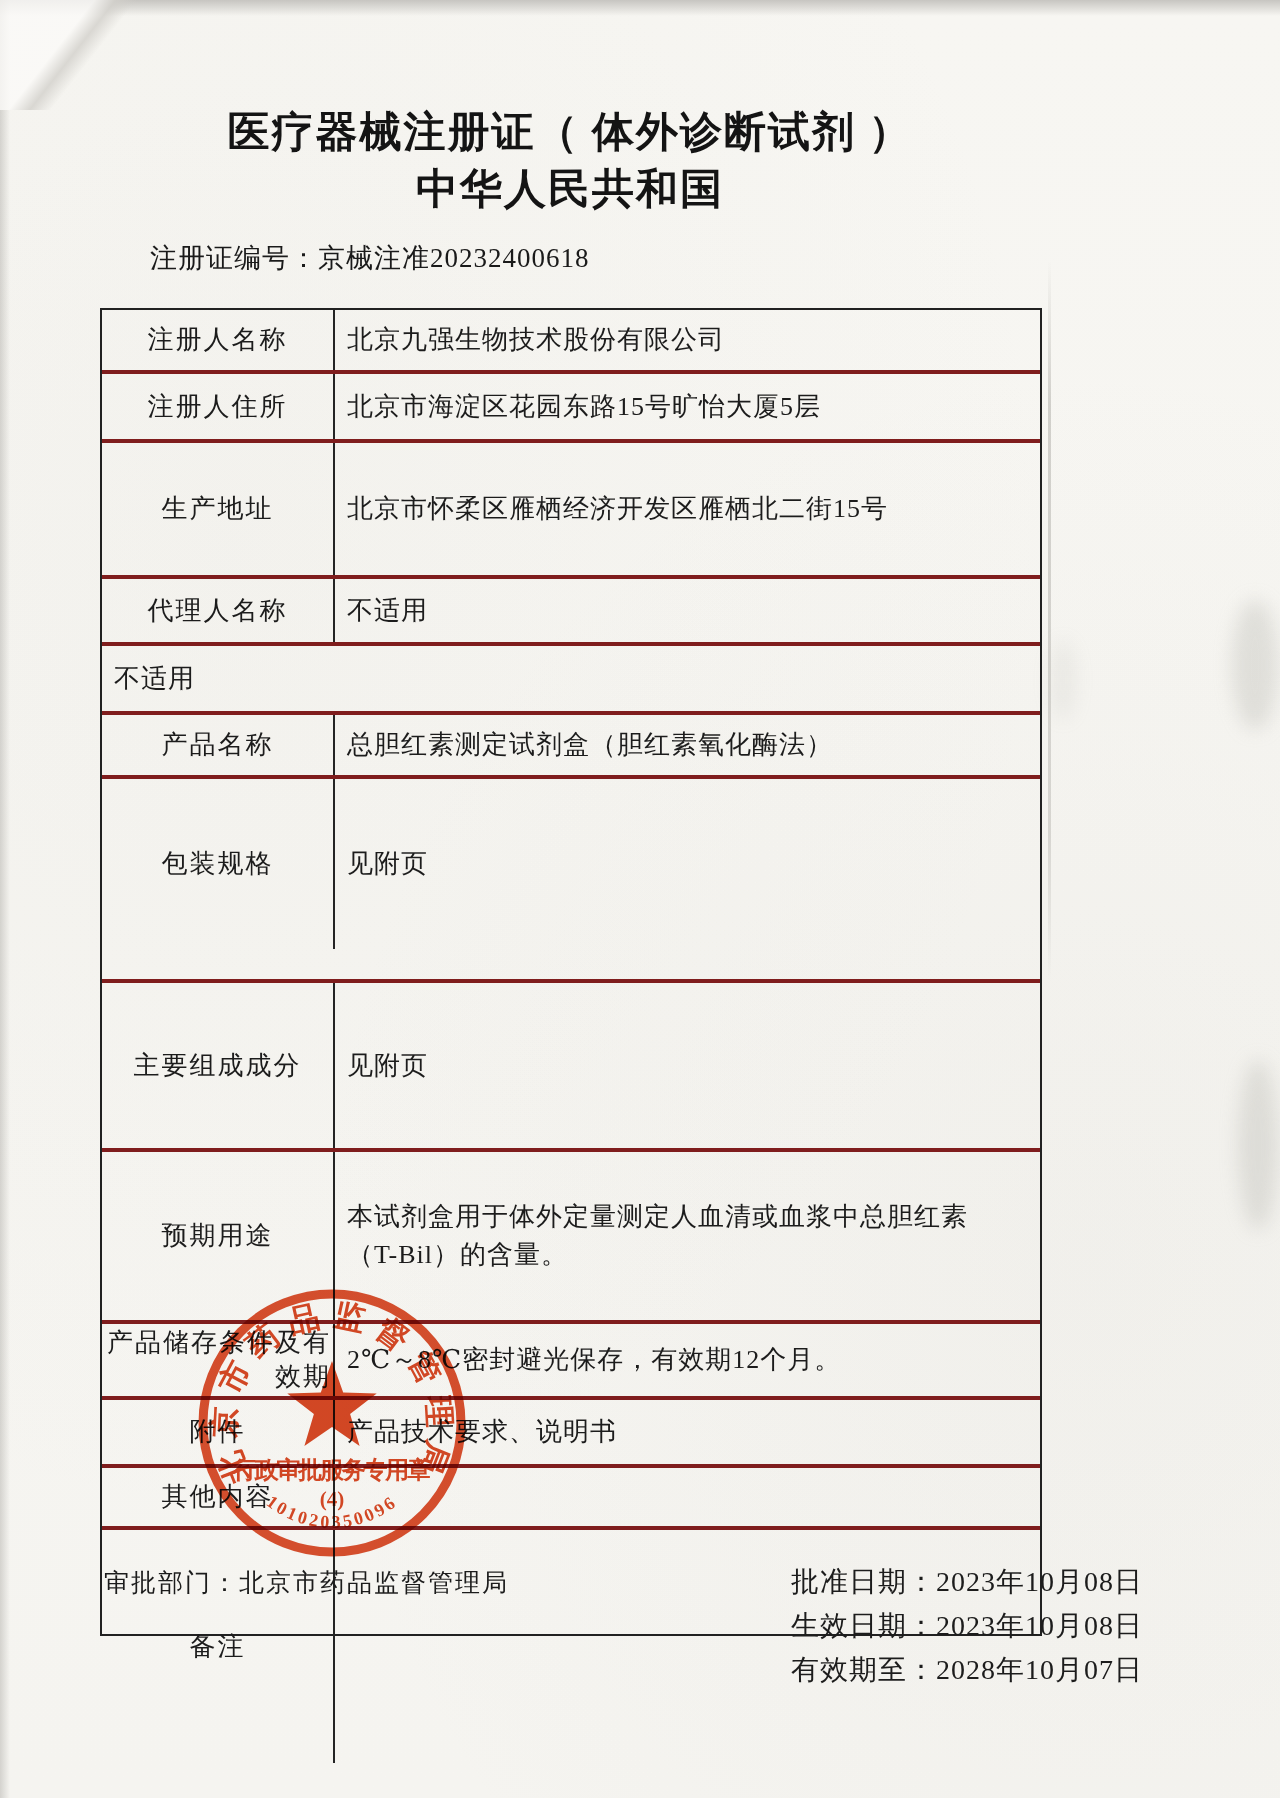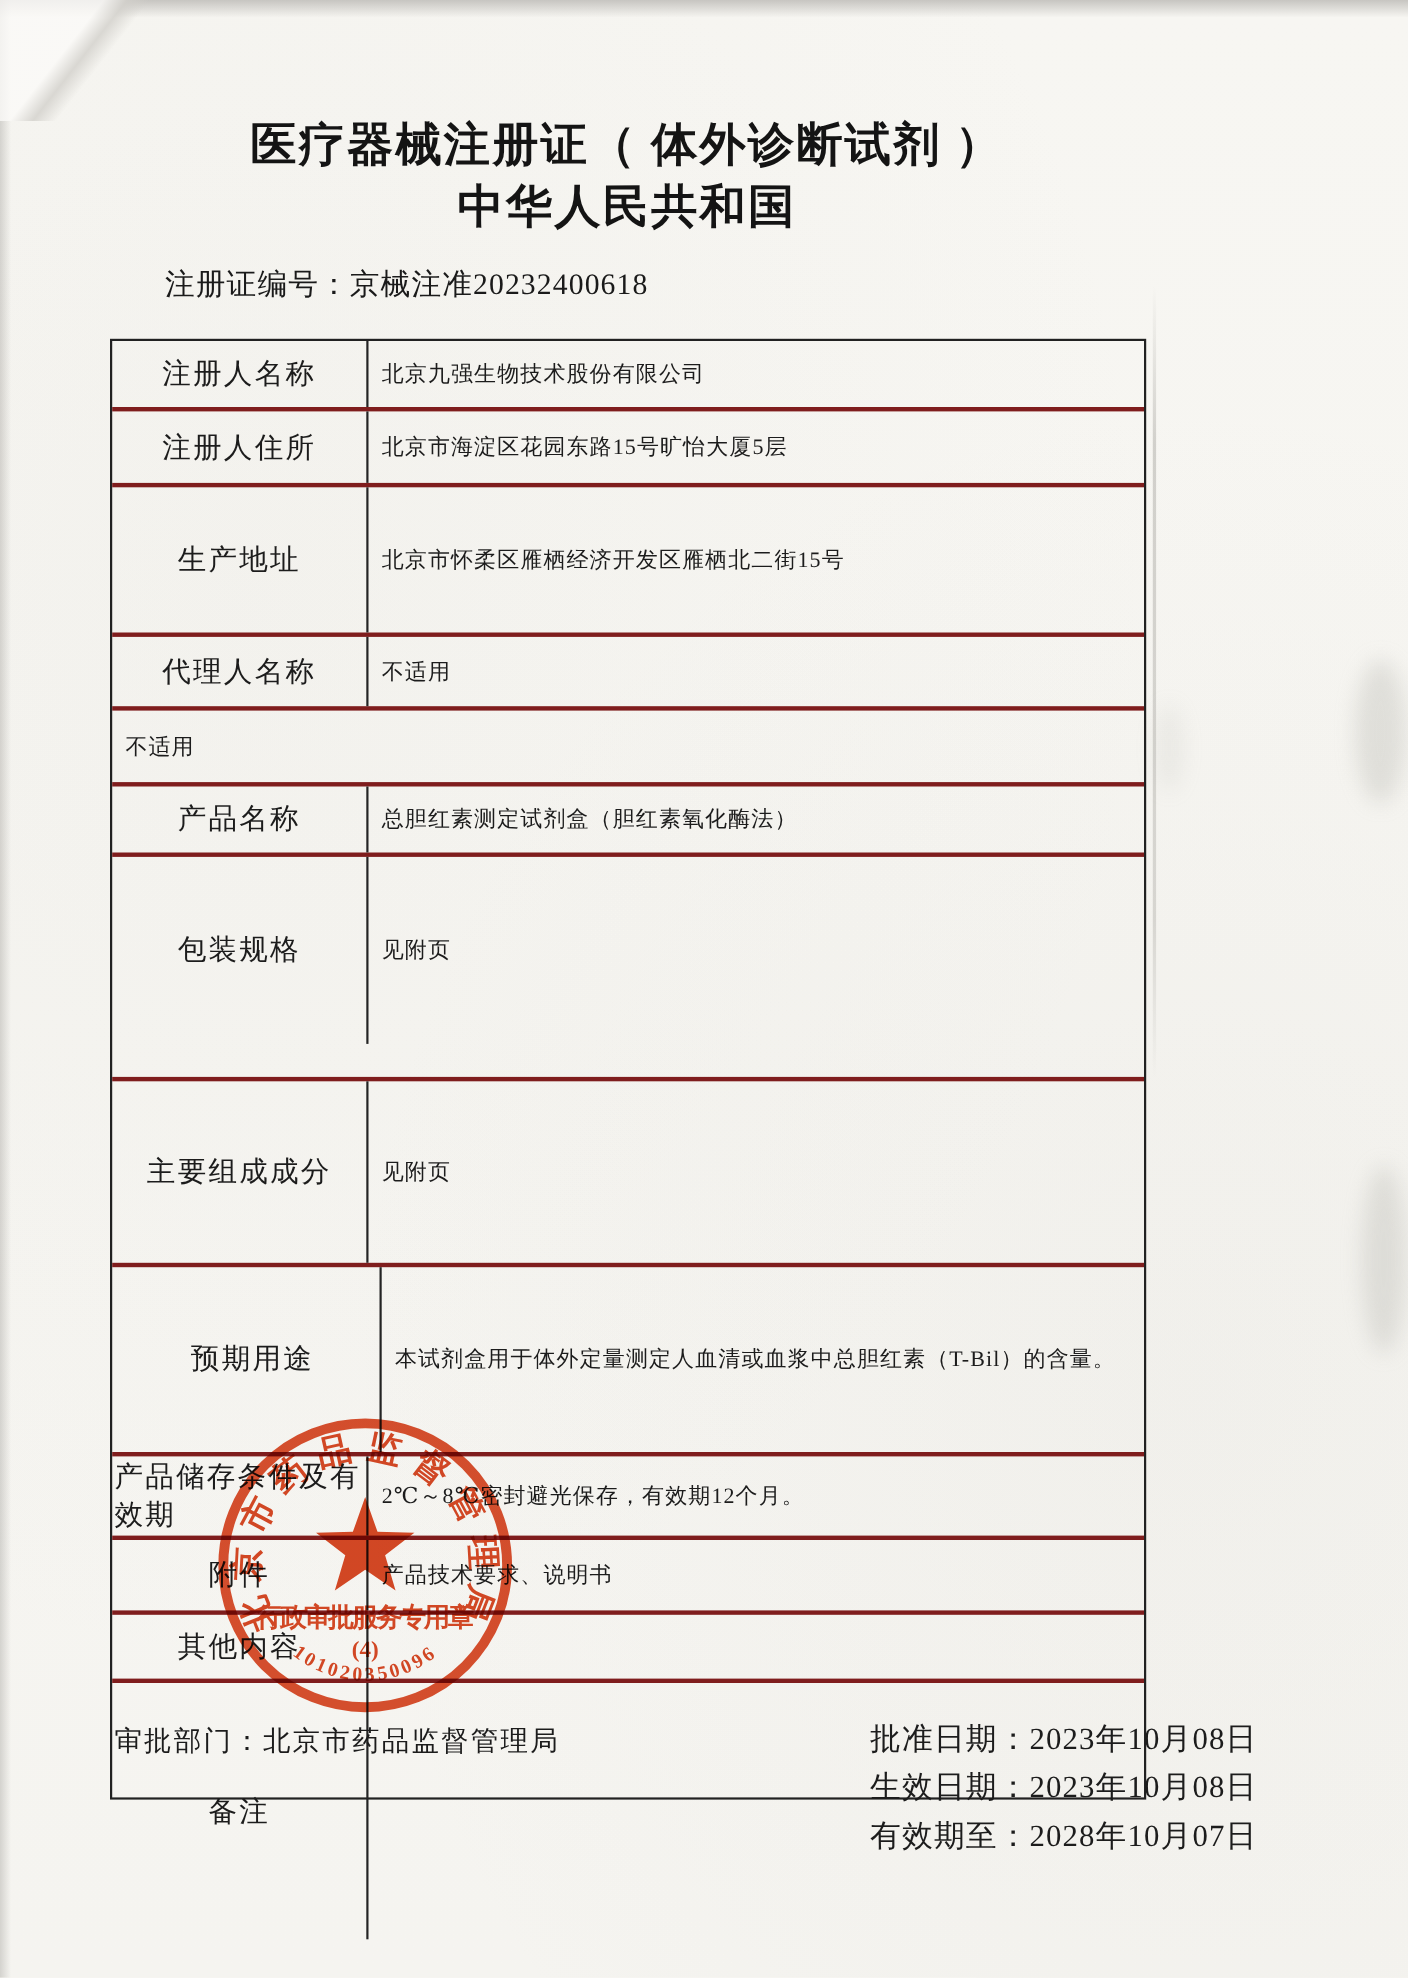--- a/index.html
+++ b/index.html
@@ -33,28 +33,28 @@
 
   .title{position:absolute;left:100px;top:104px;width:940px;text-align:center;
     font-size:42px;font-weight:bold;line-height:57px;letter-spacing:2px;color:#141414;}
   .regline{position:absolute;left:150px;top:240px;font-size:27px;letter-spacing:1px;color:#1a1a1a;}
 
   .cert-table{position:absolute;left:100px;top:308px;width:938px;
     border:2px solid #212121;background:transparent;}
   .trow{display:flex;border-top:4px solid #7f1d1d;}
   .trow:first-child{border-top:none;}
   .tlabel{width:233px;flex:0 0 233px;border-right:2px solid #242424;
-    display:flex;align-items:center;justify-content:center;text-align:left;
+    display:flex;align-items:center;justify-content:center;text-align:right;
     font-size:26px;letter-spacing:2px;line-height:34px;padding:0 2px;box-sizing:border-box;}
   .tvalue{flex:1;display:flex;align-items:center;
-    font-size:20px;letter-spacing:1px;line-height:38px;padding:2px 10px 2px 12px;box-sizing:border-box;}
+    font-size:26px;letter-spacing:1px;line-height:38px;padding:2px 10px 2px 12px;box-sizing:border-box;}
   .tvalue span{display:block;max-width:660px;}
   .r1{height:60px;}.r2{height:65px;}.r3{height:132px;}.r4{height:63px;}
   .r5{height:65px;}.r6{height:60px;}.r7{height:170px;}.r8{height:165px;margin-top:30px;}
-  .r9{height:168px;padding-left:12px;}.r10{height:72px;}.r11{height:64px;}.r12{height:58px;}.r13{height:104px;flex-direction:column;}
+  .r9{height:168px;}.r10{height:72px;}.r11{height:64px;}.r12{height:58px;}.r13{height:104px;flex-direction:column;}
 
   .footer-left{position:absolute;left:104px;top:1566px;font-size:25px;letter-spacing:2px;}
   .footer-dates{position:absolute;left:791px;top:1560px;font-size:28px;line-height:44px;letter-spacing:1px;}
   .footer-dates div{white-space:nowrap;}
 
   .stamp{position:absolute;left:190px;top:1280px;width:290px;height:290px;
     mix-blend-mode:multiply;opacity:.95;}
   .stamp text{font-family:"Liberation Serif","DejaVu Serif",serif;font-weight:bold;}
 </style>
 </head>

